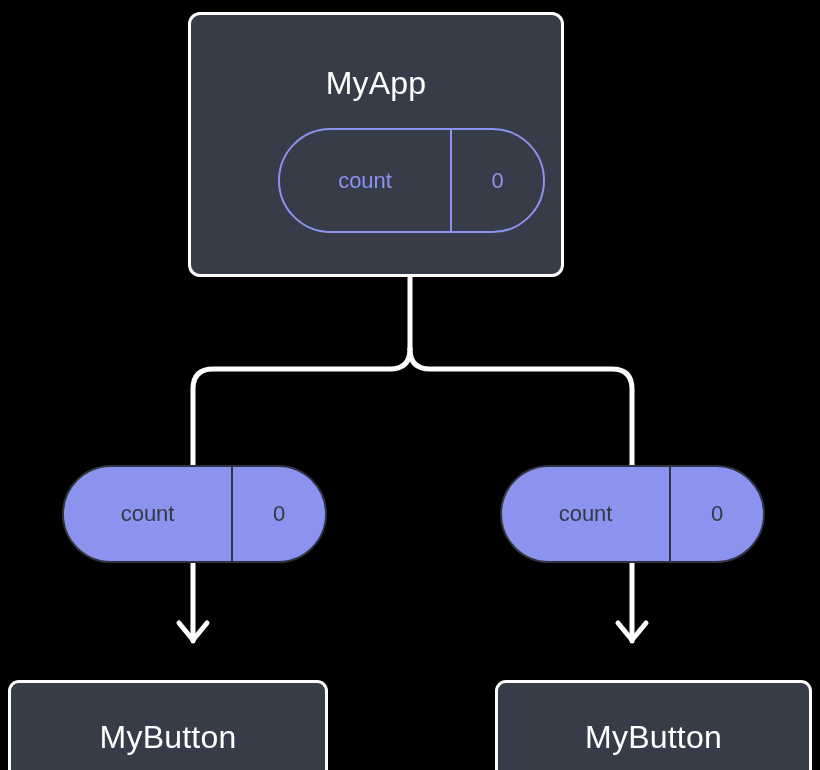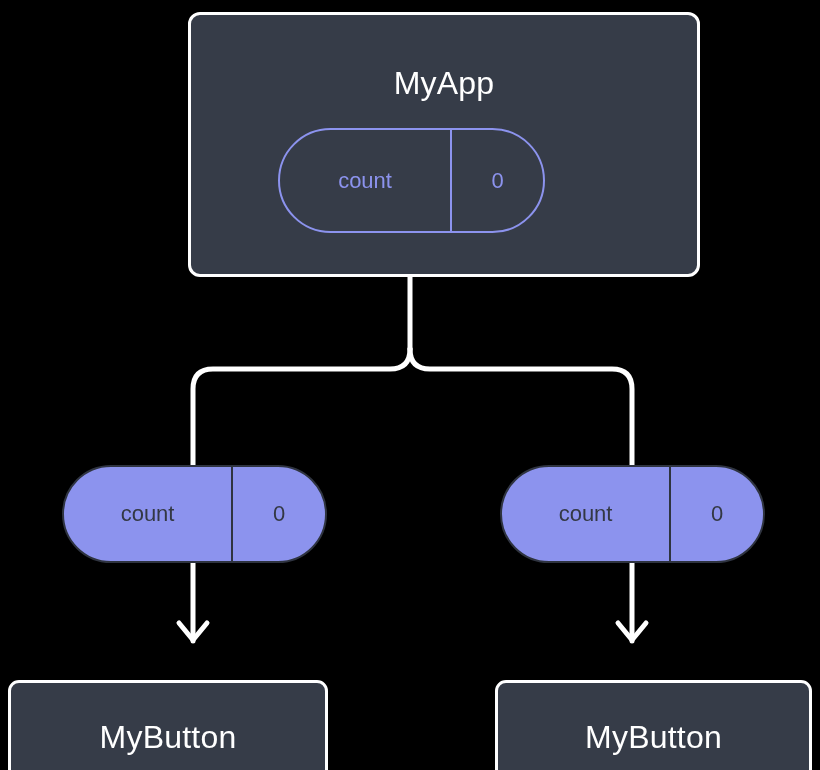--- a/index.html
+++ b/index.html
@@ -41,21 +41,21 @@
   .component-title {
     color: #ffffff;
     font-size: 32px;
     line-height: 1;
     letter-spacing: 0.2px;
     white-space: nowrap;
   }
   #node-myapp {
     left: 188px;
     top: 12px;
-    width: 512px;
+    width: 376px;
     height: 265px;
     justify-content: flex-start;
     padding-top: 52px;
   }
   .leaf-box {
     height: 114px;
     justify-content: center;
     border-radius: 11px;
     margin-top: 32px;
   }

